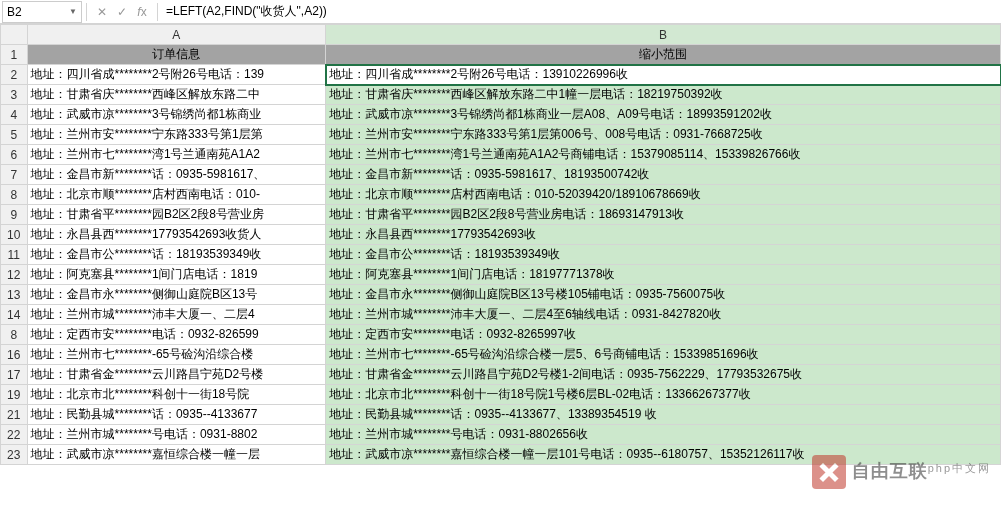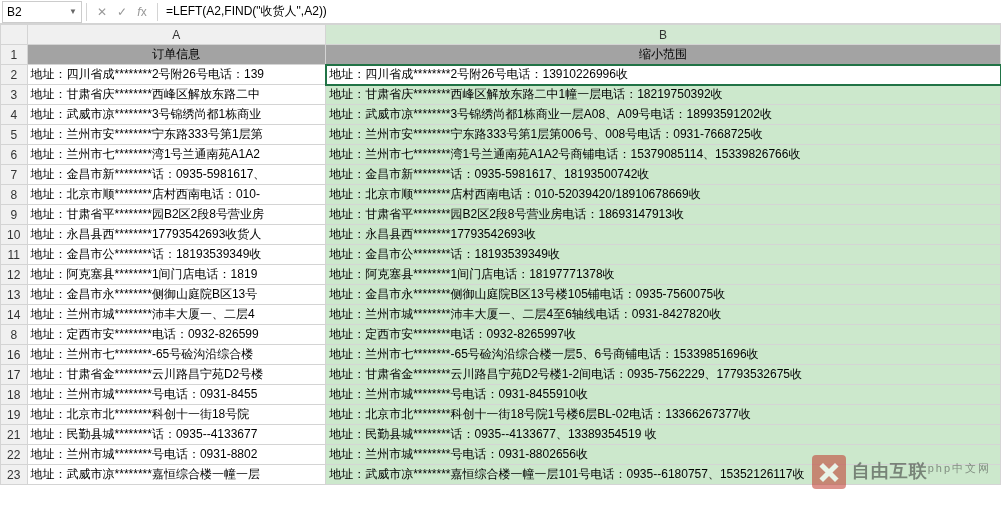--- a/index.html
+++ b/index.html
@@ -283,25 +283,20 @@
           <th class="row-hdr">16</th>
           <td>地址：兰州市七********-65号硷沟沿综合楼</td>
           <td class="sel-cell">地址：兰州市七********-65号硷沟沿综合楼一层5、6号商铺电话：15339851696收</td>
         </tr>
         <tr>
           <th class="row-hdr">17</th>
           <td>地址：甘肃省金********云川路昌宁苑D2号楼</td>
           <td class="sel-cell">地址：甘肃省金********云川路昌宁苑D2号楼1-2间电话：0935-7562229、17793532675收</td>
         </tr>
         <tr>
-          <th class="row-hdr">18</th>
-          <td>地址：兰州市城********号电话：0931-8455</td>
-          <td class="sel-cell">地址：兰州市城********号电话：0931-8455910收</td>
-        </tr>
-        <tr>
           <th class="row-hdr">19</th>
           <td>地址：北京市北********科创十一街18号院</td>
           <td class="sel-cell">地址：北京市北********科创十一街18号院1号楼6层BL-02电话：13366267377收</td>
         </tr>
         <tr>
           <th class="row-hdr">21</th>
           <td>地址：民勤县城********话：0935--4133677</td>
           <td class="sel-cell">地址：民勤县城********话：0935--4133677、13389354519 收</td>
         </tr>
         <tr>

